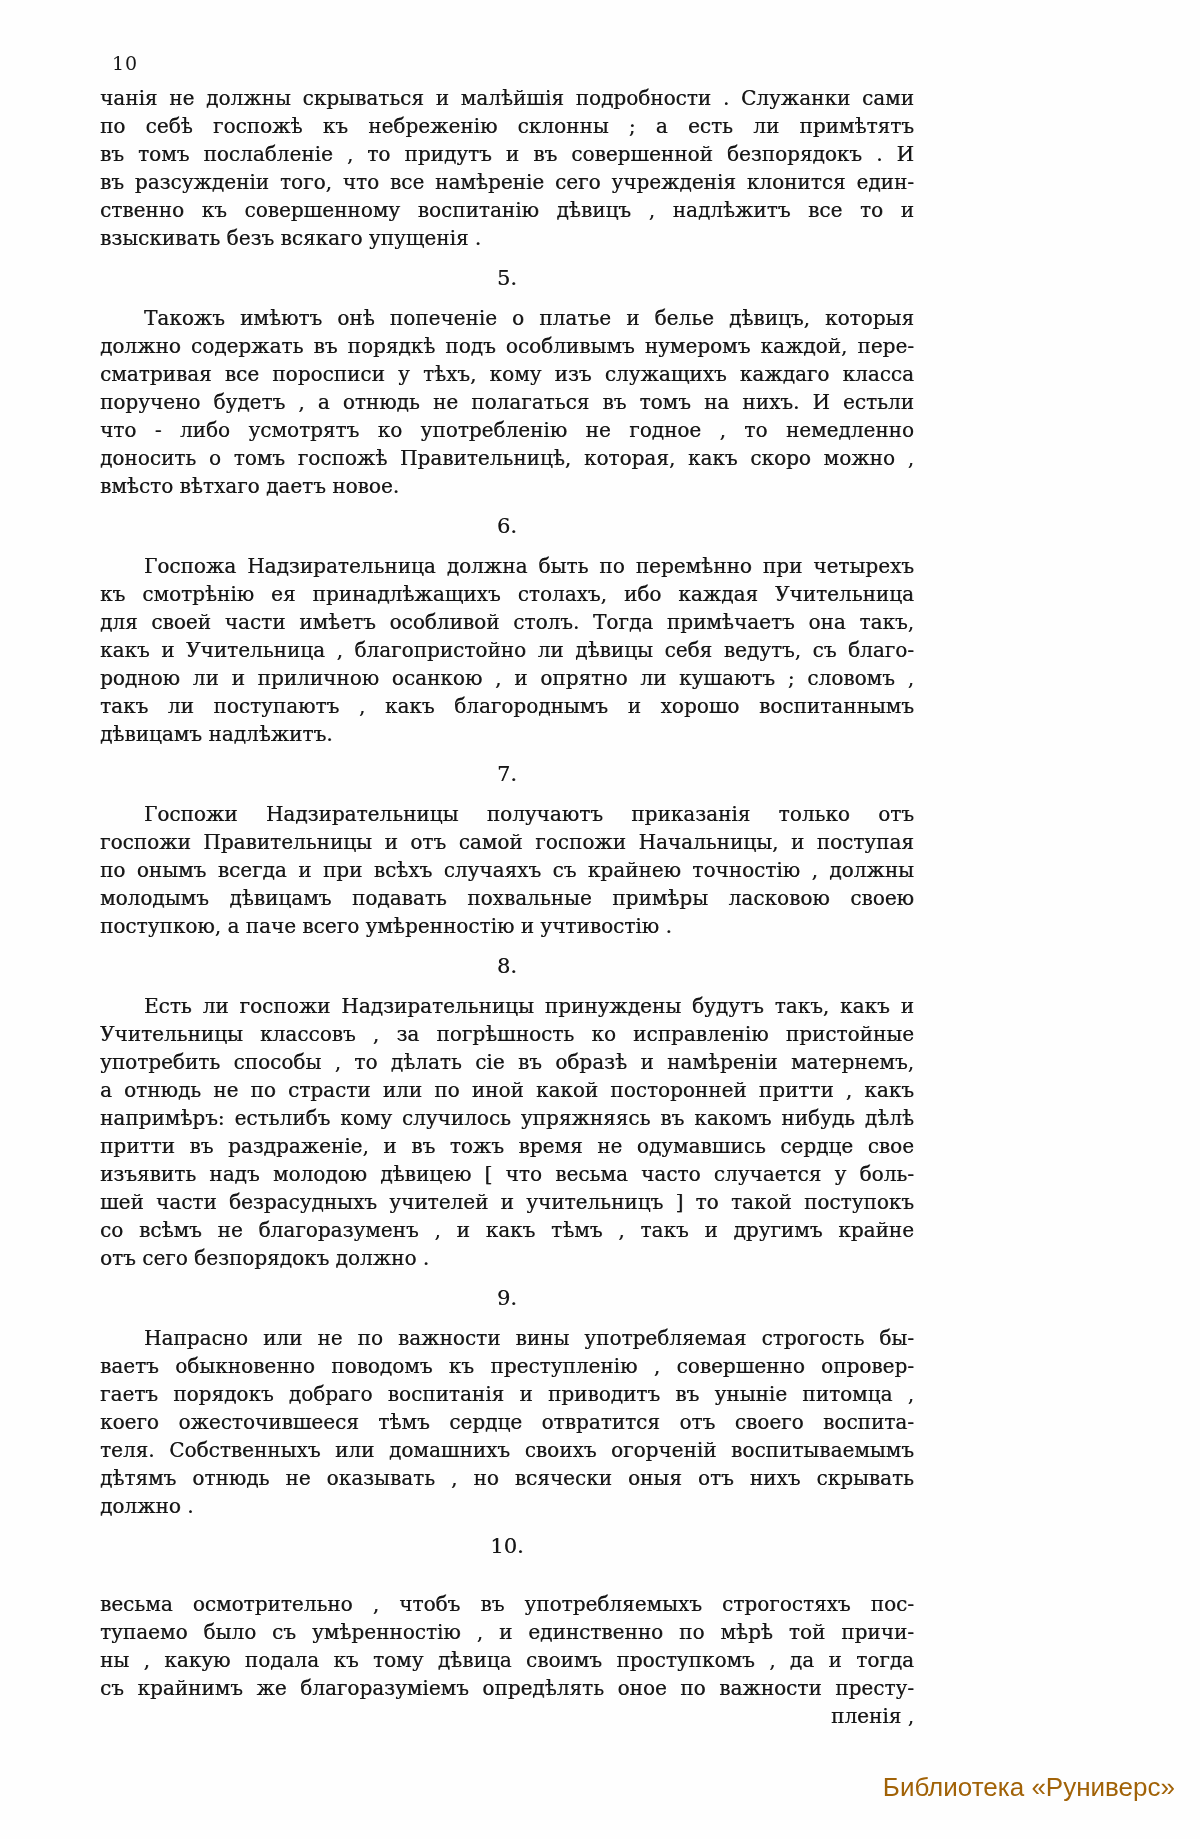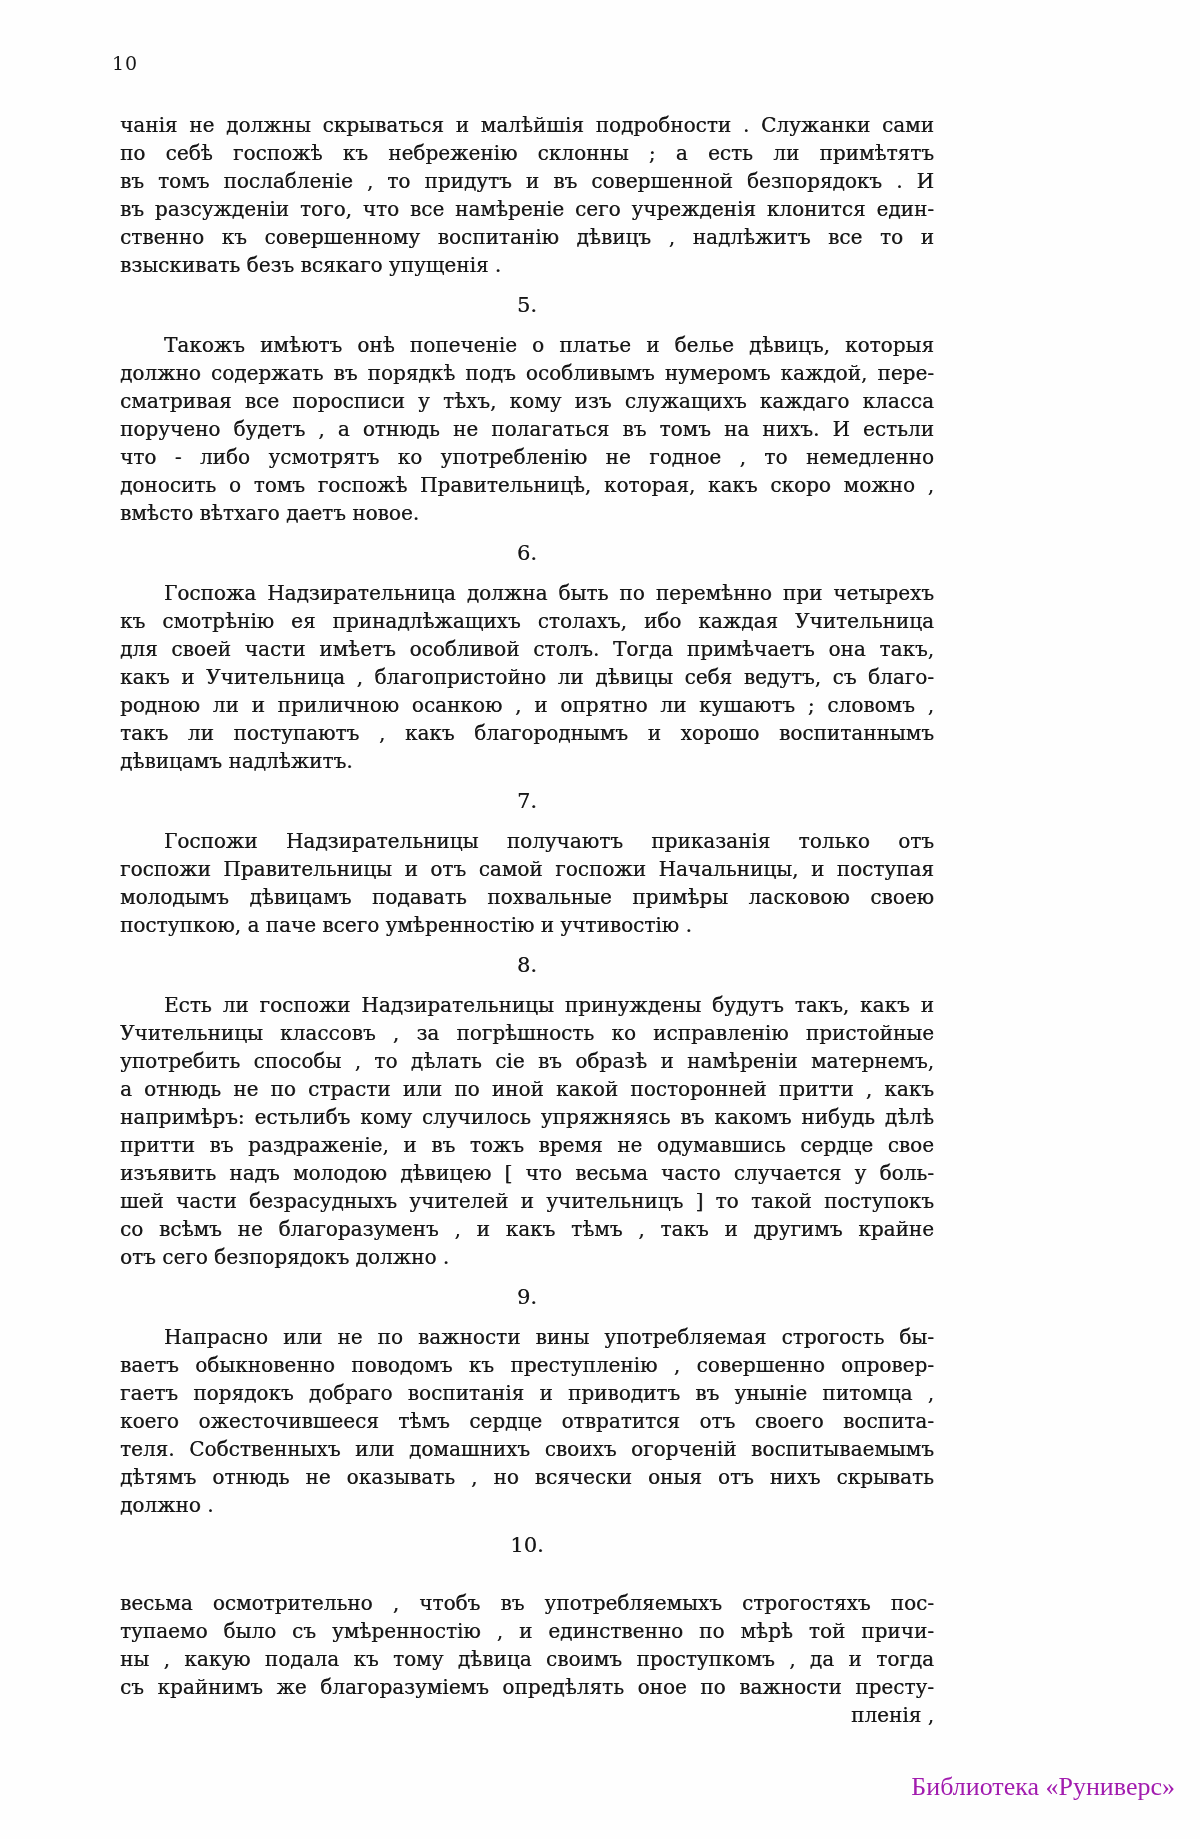--- a/index.html
+++ b/index.html
@@ -18,27 +18,26 @@
   }
   .page-number {
     position: absolute;
     left: 112px;
     top: 52px;
     font-size: 19px;
     letter-spacing: 1px;
   }
   .text-block {
     position: absolute;
-    left: 120px;
+    left: 100px;
     top: 84px;
     width: 814px;
     font-size: 20px;
     line-height: 28px;
     text-shadow: 0.4px 0 0 rgba(22,22,22,0.65);
-    margin-top: 27px;
   }
   .section { display: block; }
   .sec-heading {
     text-align: center;
     font-size: 21px;
     padding: 12px 0 12px 0;
   }
   .para { display: block; }
   .line {
     text-align: justify;
@@ -47,23 +46,23 @@
   }
   .line.indent { text-indent: 44px; }
   .line.last-left { text-align-last: left; }
   .line.last-right { text-align-last: right; }
   
   .section:last-child .para { margin-top: 18px; }
   .watermark {
     position: absolute;
     right: 25px;
     top: 1772px;
-    font-family: Liberation Serif, serif;
+    font-family: Liberation Sans, sans-serif;
     font-size: 26px;
-    color: #a21caf;
+    color: #a16207;
     text-shadow: none;
   }
 </style>
 </head>
 <body>
 
 <div class="page">
   <div class="page-number">10</div>
 
   <main class="text-block">
@@ -99,20 +98,21 @@
           <div class="line">родною ли и приличною  осанкою , и опрятно ли кушаютъ ;  словомъ ,</div>
           <div class="line">такъ ли  поступаютъ ,  какъ  благороднымъ  и  хорошо  воспитаннымъ</div>
           <div class="line last-left">дѣвицамъ надлѣжитъ.</div>
         </div>
       </section>
       <section class="section">
         <div class="sec-heading">7.</div>
         <div class="para">
           <div class="line indent">Госпожи  Надзирательницы  получаютъ  приказанія  только  отъ</div>
           <div class="line">госпожи Правительницы и отъ самой госпожи Начальницы, и поступая</div>
+          <div class="line">по онымъ всегда и при всѣхъ случаяхъ съ крайнею точностію , должны</div>
           <div class="line">молодымъ  дѣвицамъ  подавать  похвальные  примѣры  ласковою  своею</div>
           <div class="line last-left">поступкою, а паче всего умѣренностію и учтивостію .</div>
         </div>
       </section>
       <section class="section">
         <div class="sec-heading">8.</div>
         <div class="para">
           <div class="line indent">Есть ли госпожи Надзирательницы принуждены будутъ такъ, какъ и</div>
           <div class="line">Учительницы  классовъ ,  за погрѣшность  ко исправленію  пристойные</div>
           <div class="line">употребить способы , то дѣлать сіе въ образѣ и намѣреніи матернемъ,</div>

